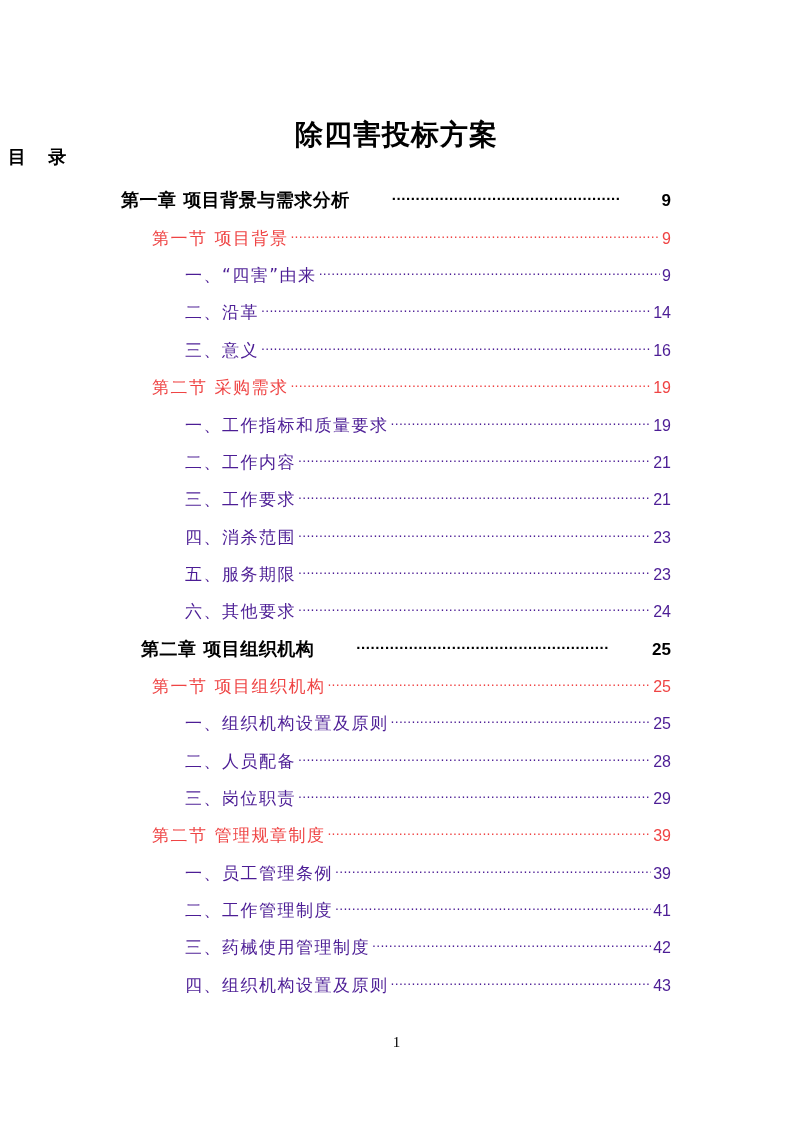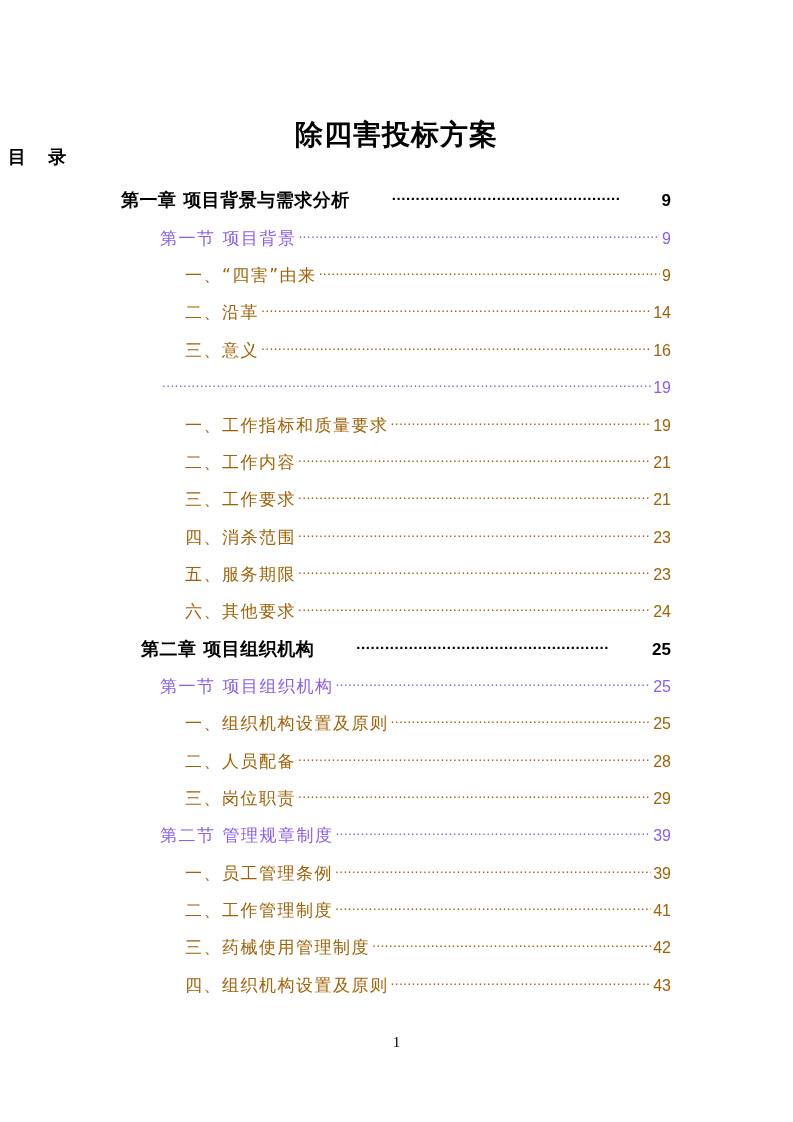--- a/index.html
+++ b/index.html
@@ -53,28 +53,28 @@
       right: 122px;
       white-space: nowrap;
     }
     .toc-row.level-1 {
       left: 121px;
       font-size: 18px;
       font-weight: bold;
       gap: 40px;
     }
     .toc-row.level-2 {
-      left: 160px;
+      left: 152px;
       font-size: 17px;
-      color: #8b5cf6;
+      color: #ef4444;
     }
     .toc-row.level-3 {
       left: 185px;
       font-size: 17px;
-      color: #a16207;
+      color: #4c1d95;
     }
     .toc-label {
       flex: 0 0 auto;
       letter-spacing: 1.5px;
     }
     .toc-row.level-1 .toc-label {
       letter-spacing: 0.5px;
     }
     .toc-leader {
       flex: 1 1 auto;
@@ -145,20 +145,21 @@
         <span class="toc-label">二、沿革</span>
         <span class="toc-leader"></span>
         <span class="toc-page">14</span>
       </div>
       <div class="toc-row level-3" style="top: 328px; text-align: center;">
         <span class="toc-label">三、意义</span>
         <span class="toc-leader"></span>
         <span class="toc-page">16</span>
       </div>
       <div class="toc-row level-2" style="top: 365px;">
+        <span class="toc-label">第二节  采购需求</span>
         <span class="toc-leader"></span>
         <span class="toc-page">19</span>
       </div>
       <div class="toc-row level-3" style="top: 403px;">
         <span class="toc-label">一、工作指标和质量要求</span>
         <span class="toc-leader"></span>
         <span class="toc-page">19</span>
       </div>
       <div class="toc-row level-3" style="top: 440px;">
         <span class="toc-label">二、工作内容</span>

